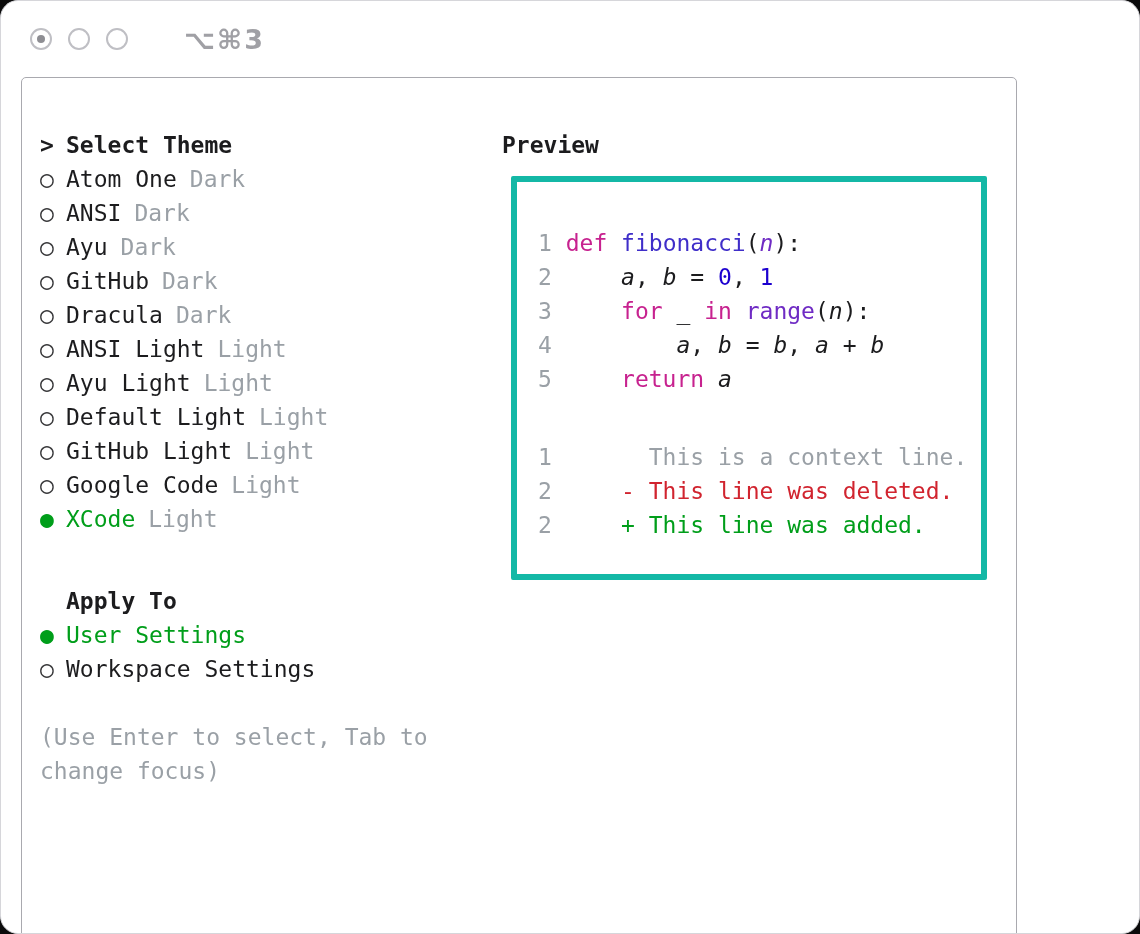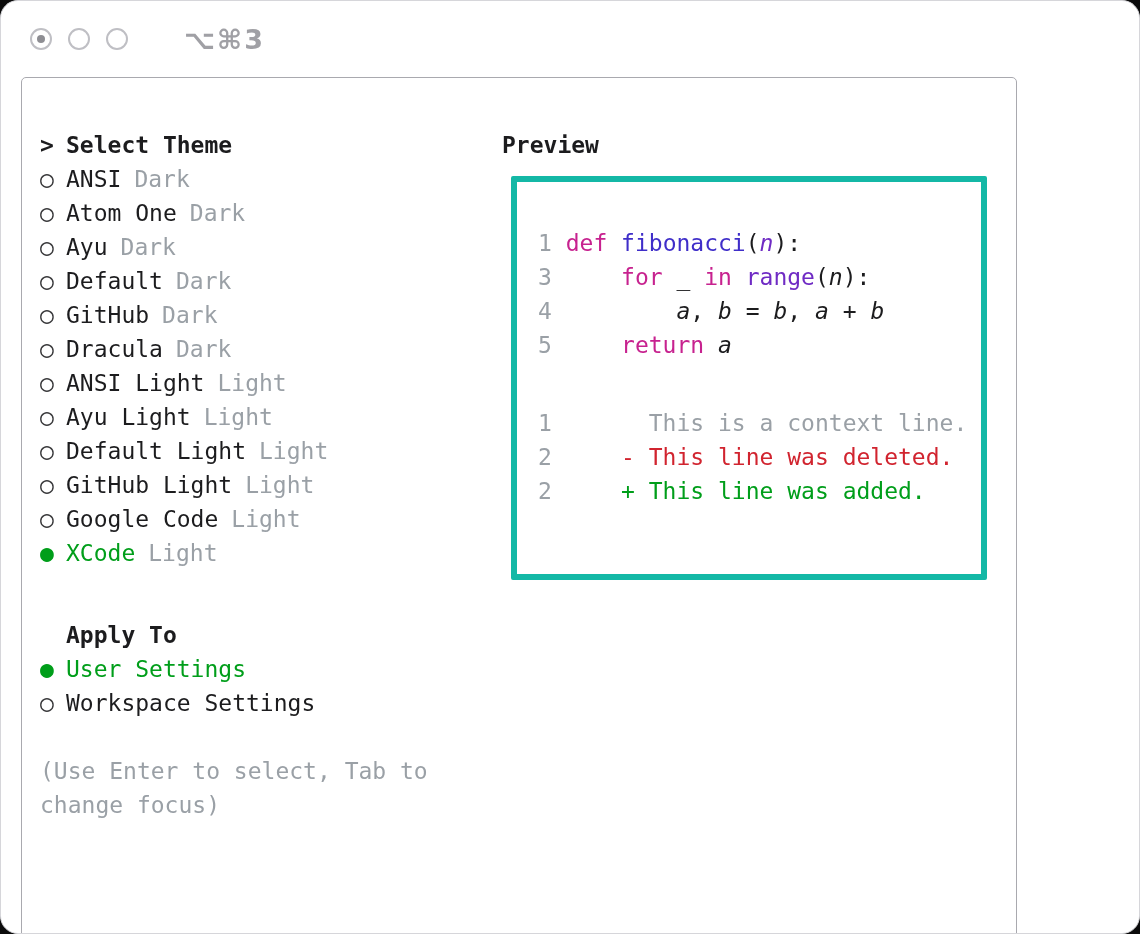--- a/index.html
+++ b/index.html
@@ -73,24 +73,23 @@
     <span class="shortcut">⌥⌘3</span>
   </div>
 
   <div class="panel">
     <div class="left">
       <div class="hdr select-hdr">
         <span class="prefix">&gt;</span><span>Select Theme</span>
       </div>
 
       <div id="theme-list">
+          <div class="item"><span class="bullet">○</span><span class="name">Atom One</span><span class="variant">Dark</span></div>
           <div class="item"><span class="bullet">○</span><span class="name">ANSI</span><span class="variant">Dark</span></div>
-          <div class="item"><span class="bullet">○</span><span class="name">Atom One</span><span class="variant">Dark</span></div>
           <div class="item"><span class="bullet">○</span><span class="name">Ayu</span><span class="variant">Dark</span></div>
-          <div class="item"><span class="bullet">○</span><span class="name">Default</span><span class="variant">Dark</span></div>
           <div class="item"><span class="bullet">○</span><span class="name">GitHub</span><span class="variant">Dark</span></div>
           <div class="item"><span class="bullet">○</span><span class="name">Dracula</span><span class="variant">Dark</span></div>
           <div class="item"><span class="bullet">○</span><span class="name">ANSI Light</span><span class="variant">Light</span></div>
           <div class="item"><span class="bullet">○</span><span class="name">Ayu Light</span><span class="variant">Light</span></div>
           <div class="item"><span class="bullet">○</span><span class="name">Default Light</span><span class="variant">Light</span></div>
           <div class="item"><span class="bullet">○</span><span class="name">GitHub Light</span><span class="variant">Light</span></div>
           <div class="item"><span class="bullet">○</span><span class="name">Google Code</span><span class="variant">Light</span></div>
           <div class="item selected"><span class="bullet">●</span><span class="name">XCode</span><span class="variant">Light</span></div>
         </div>
 
@@ -102,20 +101,21 @@
         </div>
 
       <div class="hint">(Use Enter to select, Tab to change focus)</div>
     </div>
 
     <div class="right">
       <div class="hdr">Preview</div>
       <div class="preview-box">
         <div id="code-lines">
             <div class="cline"><span class="lnum">1</span><span class="ctext"><span class="tk-kw">def</span><span> </span><span class="tk-fn">fibonacci</span><span>(</span><span class="tk-pm">n</span><span>):</span></span></div>
+            <div class="cline"><span class="lnum">2</span><span class="ctext"><span>    </span><span class="tk-var">a</span><span>, </span><span class="tk-var">b</span><span> = </span><span class="tk-num">0</span><span>, </span><span class="tk-num">1</span></span></div>
             <div class="cline"><span class="lnum">3</span><span class="ctext"><span>    </span><span class="tk-kw">for</span><span> _ </span><span class="tk-kw">in</span><span> </span><span class="tk-bi">range</span><span>(</span><span class="tk-var">n</span><span>):</span></span></div>
             <div class="cline"><span class="lnum">4</span><span class="ctext"><span>        </span><span class="tk-var">a</span><span>, </span><span class="tk-var">b</span><span> = </span><span class="tk-var">b</span><span>, </span><span class="tk-var">a</span><span> + </span><span class="tk-var">b</span></span></div>
             <div class="cline"><span class="lnum">5</span><span class="ctext"><span>    </span><span class="tk-kw">return</span><span> </span><span class="tk-var">a</span></span></div>
           </div>
         <div id="diff-lines" class="diff">
             <div class="dline context"><span class="lnum">1</span><span class="dtext">      This is a context line.</span></div>
             <div class="dline deleted"><span class="lnum">2</span><span class="dtext">    - This line was deleted.</span></div>
             <div class="dline added"><span class="lnum">2</span><span class="dtext">    + This line was added.</span></div>
           </div>
       </div>

